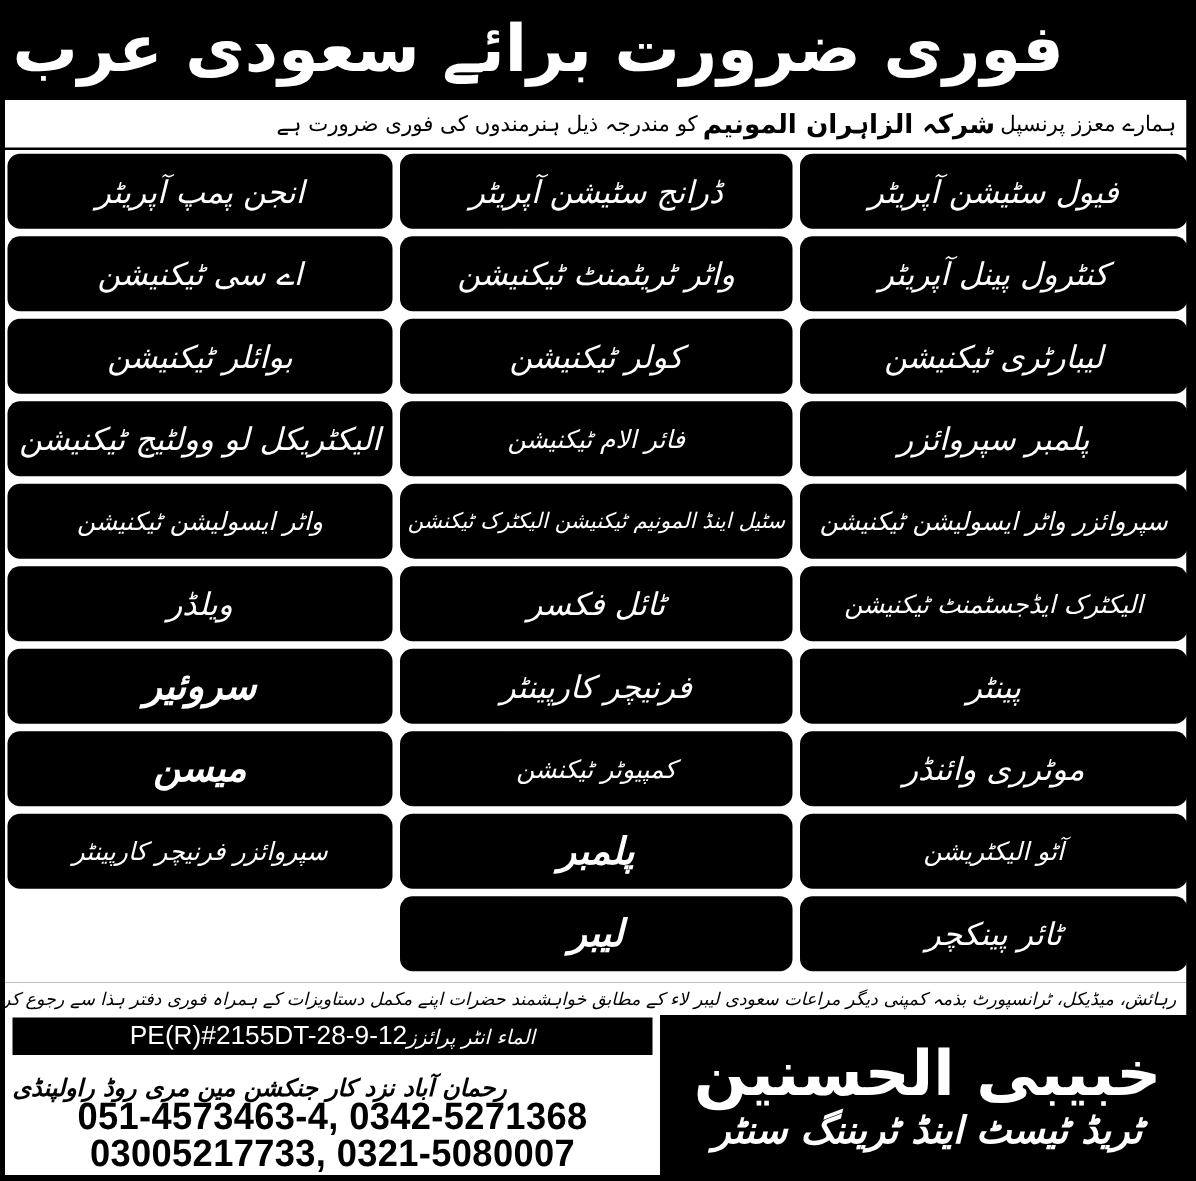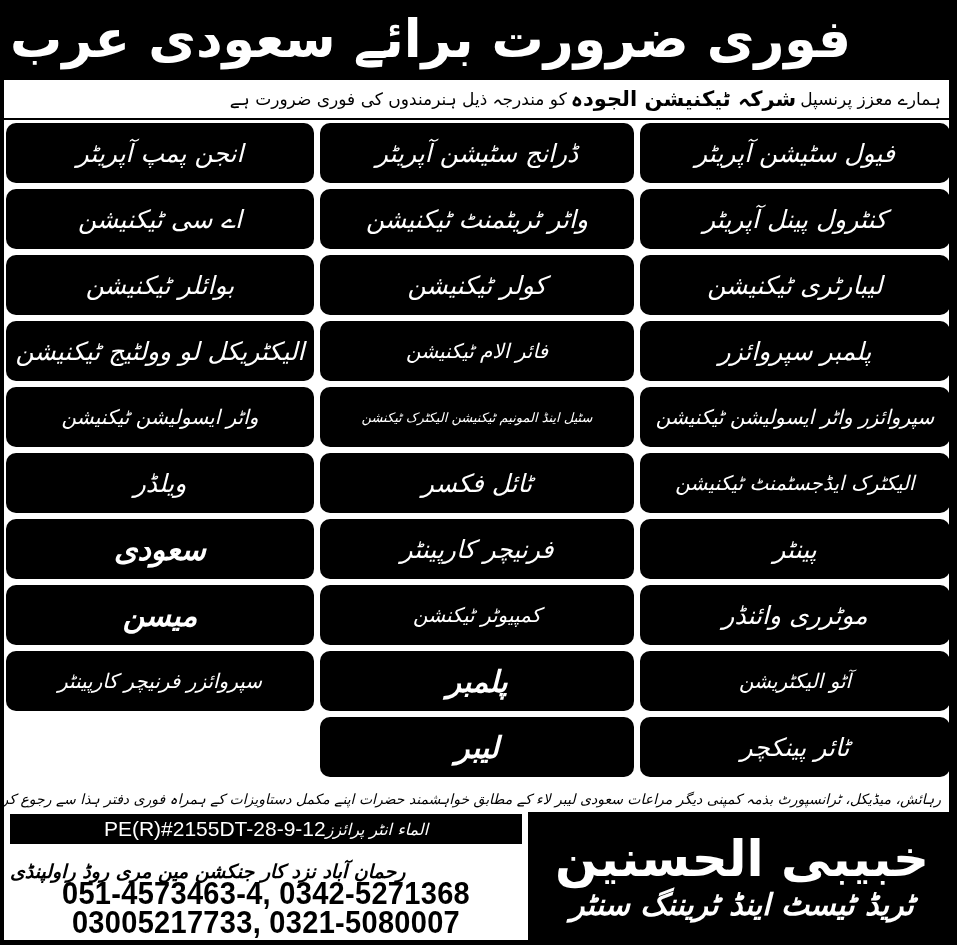--- a/index.html
+++ b/index.html
@@ -27,21 +27,21 @@
       position: absolute; left: 6px; top: 123px; width: 944px; height: 660px;
       display: grid; grid-template-columns: 310px 314px 308px; column-gap: 6px;
       grid-template-rows: repeat(10, 60px); row-gap: 6px; direction: rtl;
     }
     .job {
       background: #000; border-radius: 10px; color: #fff;
       display: flex; align-items: center; justify-content: center;
       font-size: 25px; font-style: italic; direction: rtl; padding: 0 8px;
       white-space: nowrap; overflow: hidden;
     }
-    .job.small { font-size: 13px; }
+    .job.small { font-size: 17px; border-radius: 12px; }
     .job.med { font-size: 20px; }
     .job.big { font-size: 30px; font-weight: bold; }
     .terms {
       position: absolute; left: 4px; top: 786px; width: 945px; height: 26px;
       background: #fff; direction: rtl; font-size: 14px; font-style: italic;
       display: flex; align-items: center; padding: 0 8px; box-sizing: border-box; white-space: nowrap;
     }
     .left-panel {
       position: absolute; left: 4px; top: 812px; width: 524px; height: 128px; background: #fff;
     }
@@ -73,21 +73,21 @@
   </style>
 </head>
 <body>
 
 <div class="frame"></div>
 
 <div class="headline">فوری ضرورت برائے سعودی عرب</div>
 
 <div class="intro">
   <span>ہمارے معزز پرنسپل</span>
-  <span class="company">شرکہ ٹیکنیشن الجودہ</span>
+  <span class="company">شرکہ الزاہران المونیم</span>
   <span>کو مندرجہ ذیل ہنرمندوں کی فوری ضرورت ہے</span>
 </div>
 
 <div class="grid-bg"></div>
 
 <div class="grid" id="jobs-grid">
   <div class="job">فیول سٹیشن آپریٹر</div>
   <div class="job">ڈرانج سٹیشن آپریٹر</div>
   <div class="job">انجن پمپ آپریٹر</div>
   <div class="job">کنٹرول پینل آپریٹر</div>
@@ -100,21 +100,21 @@
   <div class="job med">فائر الام ٹیکنیشن</div>
   <div class="job">الیکٹریکل لو وولٹیج ٹیکنیشن</div>
   <div class="job med">سپروائزر واٹر ایسولیشن ٹیکنیشن</div>
   <div class="job small">سٹیل اینڈ المونیم ٹیکنیشن الیکٹرک ٹیکنشن</div>
   <div class="job med">واٹر ایسولیشن ٹیکنیشن</div>
   <div class="job med">الیکٹرک ایڈجسٹمنٹ ٹیکنیشن</div>
   <div class="job">ٹائل فکسر</div>
   <div class="job">ویلڈر</div>
   <div class="job">پینٹر</div>
   <div class="job">فرنیچر کارپینٹر</div>
-  <div class="job big">سعودی</div>
+  <div class="job big">سروئیر</div>
   <div class="job">موٹرری وائنڈر</div>
   <div class="job med">کمپیوٹر ٹیکنشن</div>
   <div class="job big">میسن</div>
   <div class="job med">آٹو الیکٹریشن</div>
   <div class="job big">پلمبر</div>
   <div class="job med">سپروائزر فرنیچر کارپینٹر</div>
   <div class="job">ٹائر پینکچر</div>
   <div class="job big">لیبر</div>
 </div>
 

